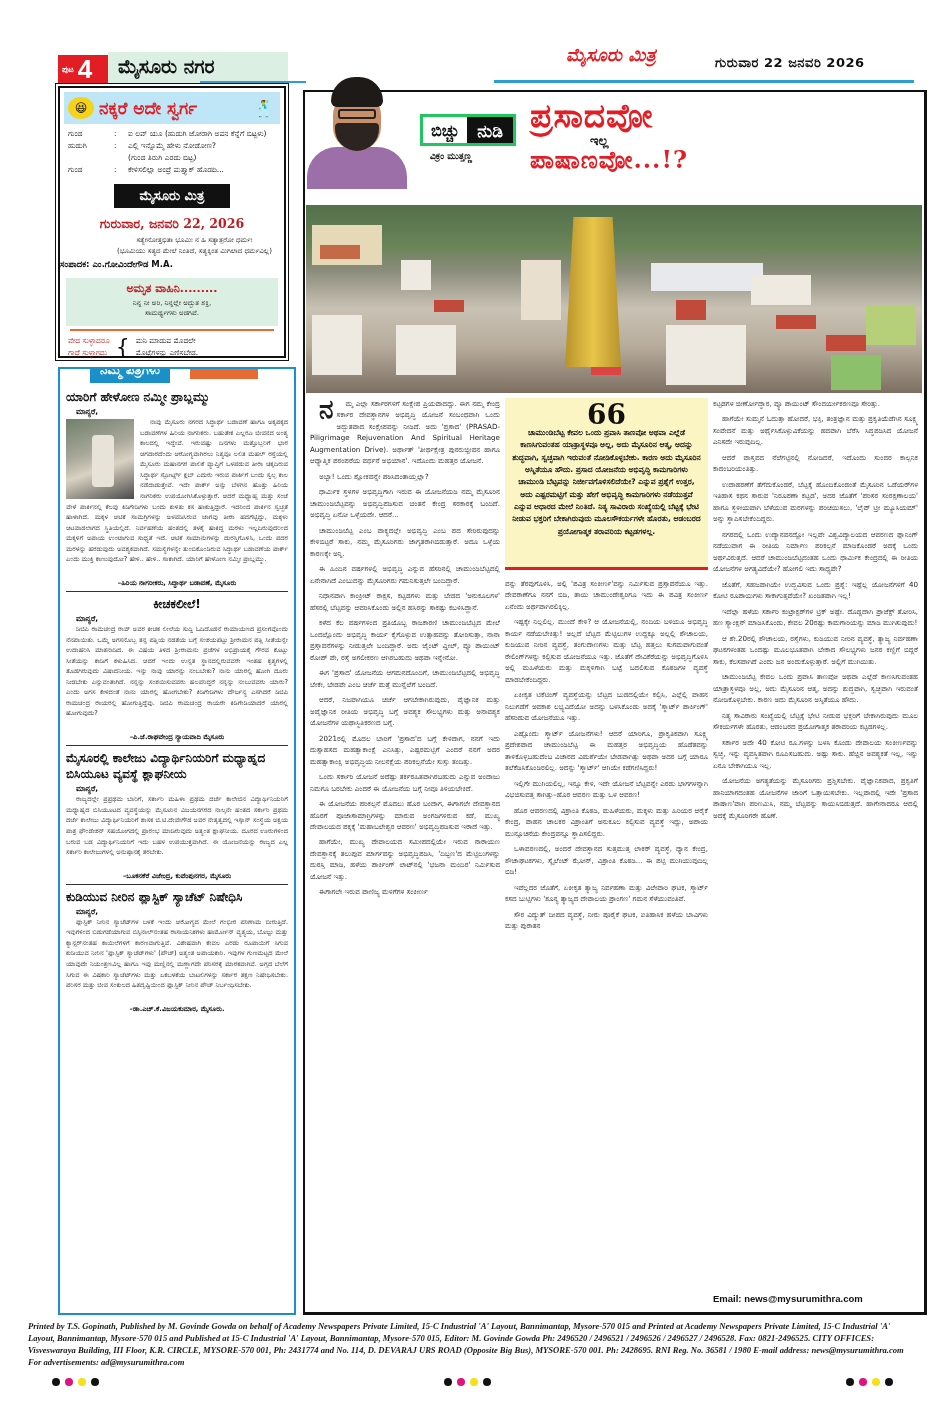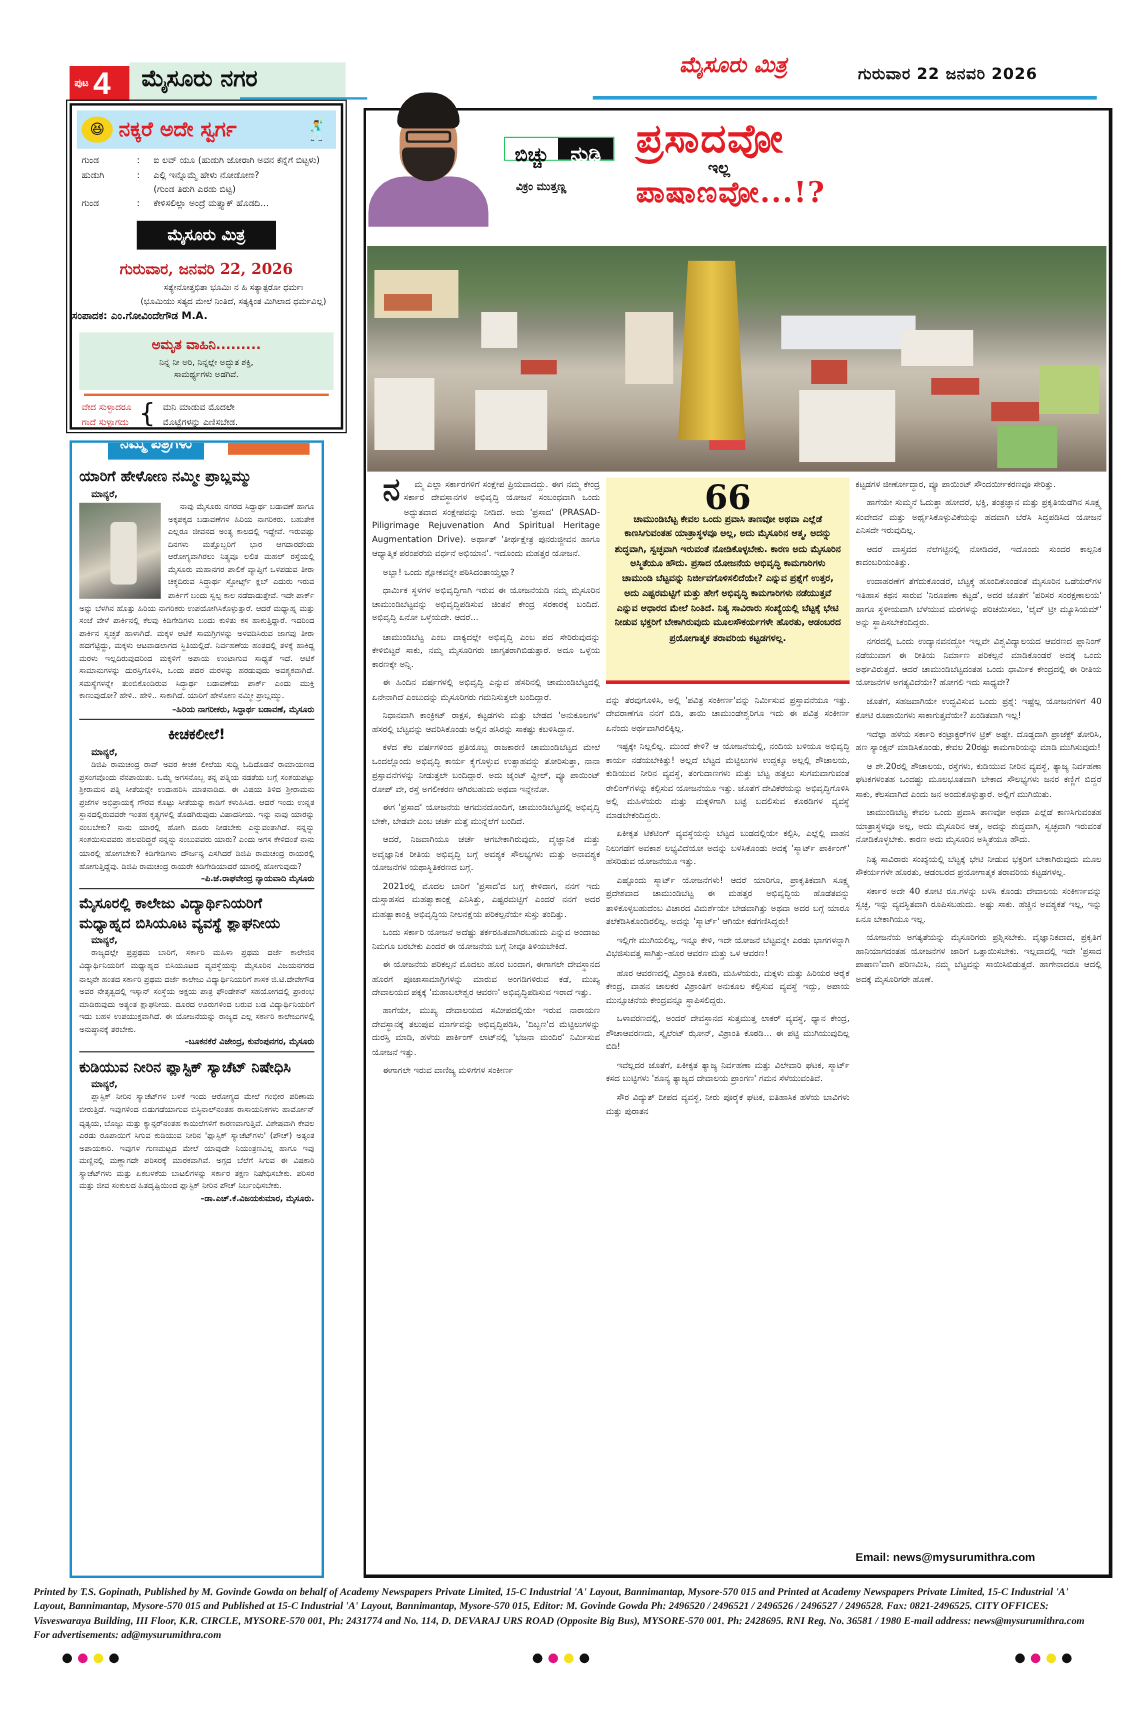--- a/index.html
+++ b/index.html
@@ -32,41 +32,41 @@
   .editor { text-align: left; font-size: 8.5px; margin-top: 2px; font-weight: bold; }
   .amrutha { margin: 8px 6px 0; height: 48px; background: #dcefe3; text-align: center; padding-top: 4px; }
   .amrutha .head { color: #c21a1e; font-size: 11px; font-weight: bold; }
   .amrutha .body { font-size: 7px; line-height: 1.5; margin-top: 3px; }
   .proverb-rule { margin: 3px 10px 0; height: 2px; background: #e86b33; }
   .proverb { display: flex; padding: 4px 8px; font-size: 7.5px; gap: 6px; align-items: center; }
   .proverb .l { color: #c21a1e; font-weight: normal; line-height: 1.6; }
   .proverb .brace { font-size: 22px; line-height: 1; }
   .proverb .r { line-height: 1.6; }
 
-  .letters-box { position: absolute; left: 58px; top: 367px; width: 212px; height: 948px; border: 2px solid #1a8fc8; }
+  .letters-box { position: absolute; left: 58px; top: 367px; width: 238px; height: 948px; border: 2px solid #1a8fc8; }
   .letters-tag { position: absolute; left: 30px; top: -8px; height: 22px; background: #1a8fc8; color: #fff; font-size: 13px; font-weight: bold; padding: 1px 10px; }
   .letters-tag-bar { position: absolute; left: 130px; top: 0px; width: 68px; height: 10px; background: #e86b33; }
   .letter { padding: 0 6px; }
   .letter h3 { font-size: 12px; font-weight: bold; line-height: 1.35; margin: 2px 0; }
   .letter .salute { font-size: 7.5px; font-weight: bold; margin-left: 10px; }
   .letter p { font-size: 6.6px; line-height: 1.6; text-align: justify; color: #222; text-indent: 10px; }
-  .letter .sign { font-size: 6.8px; font-weight: bold; text-align: right; margin-top: 1px; }
+  .letter .sign { font-size: 6.8px; font-weight: bold; text-align: center; margin-top: 14px; }
   .letter hr { border: none; border-top: 1px solid #333; margin: 4px 0; }
   .photo-letter { float: left; width: 68px; height: 80px; margin: 2px 6px 2px 0; background: linear-gradient(160deg, #6f7f6a 0%, #a9a89a 40%, #d8d2c2 60%, #4a4a4a 100%); position: relative; }
   .photo-letter::after { content: ""; position: absolute; left: 26px; top: 16px; width: 22px; height: 52px; background: #e8e3d8; border-radius: 4px; }
 
   
   .article-frame { position: absolute; left: 303px; top: 90px; width: 624px; height: 1225px; border: 2px solid #111; border-right-width: 3px; border-bottom-width: 3px; }
   .author-photo { position: absolute; left: 307px; top: 77px; width: 100px; height: 112px; }
   .author-photo .hair { position: absolute; left: 24px; top: 0; width: 52px; height: 30px; background: #1d1a17; border-radius: 24px 24px 6px 6px; }
   .author-photo .face { position: absolute; left: 26px; top: 16px; width: 48px; height: 58px; background: #c88f6a; border-radius: 22px 22px 24px 24px; }
   .author-photo .beard { position: absolute; left: 28px; top: 46px; width: 44px; height: 28px; background: #2b2420; border-radius: 4px 4px 22px 22px; }
   .author-photo .glasses { position: absolute; left: 31px; top: 32px; width: 38px; height: 10px; border: 2px solid #222; border-radius: 3px; }
   .author-photo .shirt { position: absolute; left: 0; top: 70px; width: 100px; height: 42px; background: #9c6fa8; border-radius: 30px 30px 0 0; }
-  .column-tag { position: absolute; left: 420px; top: 114px; display: flex; height: 20px; border: 1px solid #22c55e; }
+  .column-tag { position: absolute; left: 420px; top: 114px; display: flex; height: 32px; border: 3px solid #22c55e; }
   .column-tag .a { background: #fff; color: #111; font-size: 16px; font-weight: bold; padding: 4px 8px; }
   .column-tag .b { background: #111; color: #fff; font-size: 17px; font-weight: bold; padding: 4px 10px; }
   .byline { position: absolute; left: 430px; top: 151px; font-size: 9px; font-weight: bold; }
   .headline { position: absolute; left: 530px; top: 98px; color: #e21d24; font-weight: bold; font-family: "DejaVu Serif", serif; }
   .headline .l1 { font-size: 33px; letter-spacing: 1px; line-height: 1.1; }
   .headline .mid { font-size: 13px; color: #111; margin-left: 60px; line-height: 1; }
   .headline .l2 { font-size: 24px; letter-spacing: 1px; line-height: 1.1; }
 
   .temple-photo { position: absolute; left: 306px; top: 205px; width: 616px; height: 188px; overflow: hidden;
     background: linear-gradient(180deg, #53704a 0%, #6a8458 22%, #8b8c7c 35%, #c9c2b4 55%, #b7ac9c 75%, #7c6f62 100%); }
@@ -262,21 +262,21 @@
   <div class="t">ಚಾಮುಂಡಿಬೆಟ್ಟ ಕೇವಲ ಒಂದು ಪ್ರವಾಸಿ ತಾಣವೋ ಅಥವಾ ಎಲ್ಲೆಡೆ ಕಾಣಸಿಗುವಂತಹ ಯಾತ್ರಾಸ್ಥಳವೂ ಅಲ್ಲ, ಅದು ಮೈಸೂರಿನ ಆತ್ಮ, ಅದನ್ನು ಶುದ್ಧವಾಗಿ, ಸ್ವಚ್ಛವಾಗಿ ಇರುವಂತೆ ನೋಡಿಕೊಳ್ಳಬೇಕು. ಕಾರಣ ಅದು ಮೈಸೂರಿನ ಅಸ್ಮಿತೆಯೂ ಹೌದು. ಪ್ರಸಾದ ಯೋಜನೆಯ ಅಭಿವೃದ್ಧಿ ಕಾಮಗಾರಿಗಳು ಚಾಮುಂಡಿ ಬೆಟ್ಟವನ್ನು ನಿರ್ಜೀವಗೊಳಿಸಲಿದೆಯೇ? ಎನ್ನುವ ಪ್ರಶ್ನೆಗೆ ಉತ್ತರ, ಅದು ಎಷ್ಟರಮಟ್ಟಿಗೆ ಮತ್ತು ಹೇಗೆ ಅಭಿವೃದ್ಧಿ ಕಾಮಗಾರಿಗಳು ನಡೆಯುತ್ತವೆ ಎನ್ನುವ ಆಧಾರದ ಮೇಲೆ ನಿಂತಿದೆ. ನಿತ್ಯ ಸಾವಿರಾರು ಸಂಖ್ಯೆಯಲ್ಲಿ ಬೆಟ್ಟಕ್ಕೆ ಭೇಟಿ ನೀಡುವ ಭಕ್ತರಿಗೆ ಬೇಕಾಗಿರುವುದು ಮೂಲಸೌಕರ್ಯಗಳೇ ಹೊರತು, ಆಡಂಬರದ ಪ್ರಯೋಗಾತ್ಮಕ ತರಾವರಿಯ ಕಟ್ಟಡಗಳಲ್ಲ.</div>
 </div>
 
 <div class="col col2" style="overflow: hidden;">
   <p style="text-indent:0">ವನ್ನು ತೆರವುಗೊಳಿಸಿ, ಅಲ್ಲಿ 'ಪವಿತ್ರ ಸಂಕೀರ್ಣ'ವನ್ನು ನಿರ್ಮಿಸುವ ಪ್ರಸ್ತಾವನೆಯೂ ಇತ್ತು. ದೇವರಾಣೆಗೂ ನನಗೆ ಬಿಡಿ, ತಾಯಿ ಚಾಮುಂಡೇಶ್ವರಿಗೂ ಇದು ಈ ಪವಿತ್ರ ಸಂಕೀರ್ಣ ಏನೆಂದು ಅರ್ಥವಾಗಿರಲಿಕ್ಕಿಲ್ಲ.</p>
   <p>ಇಷ್ಟಕ್ಕೇ ನಿಲ್ಲಲಿಲ್ಲ. ಮುಂದೆ ಕೇಳಿ? ಆ ಯೋಜನೆಯಲ್ಲಿ, ನಂದಿಯ ಬಳಿಯೂ ಅಭಿವೃದ್ಧಿ ಕಾರ್ಯ ನಡೆಯಬೇಕಿತ್ತು! ಅಲ್ಲದೆ ಬೆಟ್ಟದ ಮೆಟ್ಟಿಲುಗಳ ಉದ್ದಕ್ಕೂ ಅಲ್ಲಲ್ಲಿ ಶೌಚಾಲಯ, ಕುಡಿಯುವ ನೀರಿನ ವ್ಯವಸ್ಥೆ, ತಂಗುದಾಣಗಳು ಮತ್ತು ಬೆಟ್ಟ ಹತ್ತಲು ಸುಗಮವಾಗುವಂತೆ ರೇಲಿಂಗ್‌ಗಳನ್ನು ಕಲ್ಪಿಸುವ ಯೋಜನೆಯೂ ಇತ್ತು. ಜೊತೆಗೆ ದೇವಿಕೆರೆಯನ್ನು ಅಭಿವೃದ್ಧಿಗೊಳಿಸಿ ಅಲ್ಲಿ ಮಹಿಳೆಯರು ಮತ್ತು ಮಕ್ಕಳಿಗಾಗಿ ಬಟ್ಟೆ ಬದಲಿಸುವ ಕೊಠಡಿಗಳ ವ್ಯವಸ್ಥೆ ಮಾಡಬೇಕೆಂದಿದ್ದರು.</p>
   <p>ಏಕೀಕೃತ ಟಿಕೆಟಿಂಗ್ ವ್ಯವಸ್ಥೆಯನ್ನು ಬೆಟ್ಟದ ಬುಡದಲ್ಲಿಯೇ ಕಲ್ಪಿಸಿ, ಎಲ್ಲೆಲ್ಲಿ ವಾಹನ ನಿಲುಗಡೆಗೆ ಅವಕಾಶ ಲಭ್ಯವಿದೆಯೋ ಅದನ್ನು ಬಳಸಿಕೊಂಡು ಅದಕ್ಕೆ 'ಸ್ಮಾರ್ಟ್ ಪಾರ್ಕಿಂಗ್' ಹೆಸರಿಡುವ ಯೋಜನೆಯೂ ಇತ್ತು.</p>
   <p>ಎಷ್ಟೊಂದು ಸ್ಮಾರ್ಟ್ ಯೋಜನೆಗಳು! ಆದರೆ ಯಾರಿಗೂ, ಪ್ರಾಕೃತಿಕವಾಗಿ ಸೂಕ್ಷ್ಮ ಪ್ರದೇಶವಾದ ಚಾಮುಂಡಿಬೆಟ್ಟ ಈ ಮಹತ್ತರ ಅಭಿವೃದ್ಧಿಯ ಹೊಡೆತವನ್ನು ತಾಳಿಕೊಳ್ಳಬಹುದೆಂಬ ವಿಚಾರದ ವಿಮರ್ಶೆಯೇ ಬೇಡವಾಗಿತ್ತು ಅಥವಾ ಅದರ ಬಗ್ಗೆ ಯಾರೂ ತಲೆಕೆಡಿಸಿಕೊಂಡಿರಲಿಲ್ಲ. ಅದನ್ನು 'ಸ್ಮಾರ್ಟ್' ಆಗಿಯೇ ಕಡೆಗಣಿಸಿದ್ದರು!</p>
   <p>ಇಲ್ಲಿಗೇ ಮುಗಿಯಲಿಲ್ಲ, ಇನ್ನೂ ಕೇಳಿ, ಇದೇ ಯೋಜನೆ ಬೆಟ್ಟವನ್ನೇ ಎರಡು ಭಾಗಗಳನ್ನಾಗಿ ವಿಭಜಿಸುವತ್ತ ಸಾಗಿತ್ತು–ಹೊರ ಆವರಣ ಮತ್ತು ಒಳ ಆವರಣ!</p>
   <p>ಹೊರ ಆವರಣದಲ್ಲಿ ವಿಶ್ರಾಂತಿ ಕೊಠಡಿ, ಮಹಿಳೆಯರು, ಮಕ್ಕಳು ಮತ್ತು ಹಿರಿಯರ ಆರೈಕೆ ಕೇಂದ್ರ, ವಾಹನ ಚಾಲಕರ ವಿಶ್ರಾಂತಿಗೆ ಅನುಕೂಲ ಕಲ್ಪಿಸುವ ವ್ಯವಸ್ಥೆ ಇದ್ದು, ಅಪಾಯ ಮುನ್ಸೂಚನೆಯ ಕೇಂದ್ರವನ್ನೂ ಸ್ಥಾಪಿಸಲಿದ್ದರು.</p>
-  <p>ಒಳಾವರಣದಲ್ಲಿ, ಅಂದರೆ ದೇವಸ್ಥಾನದ ಸುತ್ತಮುತ್ತ ಲಾಕರ್ ವ್ಯವಸ್ಥೆ, ಧ್ಯಾನ ಕೇಂದ್ರ, ಶೌಚಾಆವರಣದು, ಸ್ಕೈಲೆಂಟ್ ಝೋನ್, ವಿಶ್ರಾಂತಿ ಕೊಠಡಿ... ಈ ಪಟ್ಟಿ ಮುಗಿಯುವುದಿಲ್ಲ ಬಿಡಿ!</p>
+  <p>ಒಳಾವರಣದಲ್ಲಿ, ಅಂದರೆ ದೇವಸ್ಥಾನದ ಸುತ್ತಮುತ್ತ ಲಾಕರ್ ವ್ಯವಸ್ಥೆ, ಧ್ಯಾನ ಕೇಂದ್ರ, ಶೌಚಾಘಟಕಗಳು, ಸ್ಕೈಲೆಂಟ್ ಝೋನ್, ವಿಶ್ರಾಂತಿ ಕೊಠಡಿ... ಈ ಪಟ್ಟಿ ಮುಗಿಯುವುದಿಲ್ಲ ಬಿಡಿ!</p>
   <p>ಇವೆಲ್ಲದರ ಜೊತೆಗೆ, ಏಕೀಕೃತ ತ್ಯಾಜ್ಯ ನಿರ್ವಹಣಾ ಮತ್ತು ವಿಲೇವಾರಿ ಘಟಕ, ಸ್ಮಾರ್ಟ್ ಕಸದ ಬುಟ್ಟಿಗಳು 'ಶೂನ್ಯ ತ್ಯಾಜ್ಯದ ದೇವಾಲಯ ಪ್ರಾಂಗಣ' ಗಮನ ಸೆಳೆಯುವಂತಿವೆ.</p>
   <p>ಸೌರ ವಿದ್ಯುತ್ ದೀಪದ ವ್ಯವಸ್ಥೆ, ನೀರು ಪೂರೈಕೆ ಘಟಕ, ಐತಿಹಾಸಿಕ ಹಳೆಯ ಬಾವಿಗಳು ಮತ್ತು ಪುರಾತನ</p>
 </div>
 
 <div class="col col3" style="overflow: hidden;">
   <p style="text-indent:0">ಕಟ್ಟಡಗಳ ಜೀರ್ಣೋದ್ಧಾರ, ವ್ಯೂ ಪಾಯಿಂಟ್ ಸೌಂದರ್ಯೀಕರಣವೂ ಸೇರಿತ್ತು.</p>
   <p>ಹಾಗೆಯೇ ಸುಮ್ಮನೆ ಓದುತ್ತಾ ಹೋದರೆ, ಭಕ್ತಿ, ತಂತ್ರಜ್ಞಾನ ಮತ್ತು ಪ್ರಕೃತಿಯೆಡೆಗಿನ ಸೂಕ್ಷ್ಮ ಸಂವೇದನೆ ಮತ್ತು ಅರ್ಥೈಸಿಕೊಳ್ಳುವಿಕೆಯನ್ನು ಹದವಾಗಿ ಬೆರೆಸಿ ಸಿದ್ಧಪಡಿಸಿದ ಯೋಜನೆ ಎನಿಸದೇ ಇರುವುದಿಲ್ಲ.</p>
   <p>ಆದರೆ ವಾಸ್ತವದ ನೆಲೆಗಟ್ಟಿನಲ್ಲಿ ನೋಡಿದರೆ, ಇದೊಂದು ಸುಂದರ ಕಾಲ್ಪನಿಕ ಕಾದಂಬರಿಯಂತಿತ್ತು.</p>
   <p>ಉದಾಹರಣೆಗೆ ತೆಗೆದುಕೊಂಡರೆ, ಬೆಟ್ಟಕ್ಕೆ ಹೊಂದಿಕೊಂಡಂತೆ ಮೈಸೂರಿನ ಒಡೆಯರ್‌ಗಳ ಇತಿಹಾಸ ಕಥನ ಸಾರುವ 'ನಿರೂಪಣಾ ಕಟ್ಟಡ', ಅದರ ಜೊತೆಗೆ 'ಪರಿಸರ ಸಂರಕ್ಷಣಾಲಯ' ಹಾಗೂ ಸ್ಥಳೀಯವಾಗಿ ಬೆಳೆಯುವ ಮರಗಳನ್ನು ಪರಿಚಯಿಸಲು, 'ಲೈವ್ ಟ್ರೀ ಮ್ಯೂಸಿಯಮ್' ಅನ್ನು ಸ್ಥಾಪಿಸಬೇಕೆಂದಿದ್ದರು.</p>
   <p>ನಗರದಲ್ಲಿ ಒಂದು ಉದ್ಯಾನವನದ್ದೋ ಇಲ್ಲವೇ ವಿಶ್ವವಿದ್ಯಾಲಯದ ಆವರಣದ ಪ್ಲಾನಿಂಗ್ ನಡೆಯುವಾಗ ಈ ರೀತಿಯ ನಿರ್ಮಾಣ ಪರಿಕಲ್ಪನೆ ಮಾಡಿಕೊಂಡರೆ ಅದಕ್ಕೆ ಒಂದು ಅರ್ಥವಿರುತ್ತದೆ. ಆದರೆ ಚಾಮುಂಡಿಬೆಟ್ಟದಂತಹ ಒಂದು ಧಾರ್ಮಿಕ ಕೇಂದ್ರದಲ್ಲಿ ಈ ರೀತಿಯ ಯೋಜನೆಗಳ ಅಗತ್ಯವಿದೆಯೇ? ಹೋಗಲಿ ಇದು ಸಾಧ್ಯವೇ?</p>

